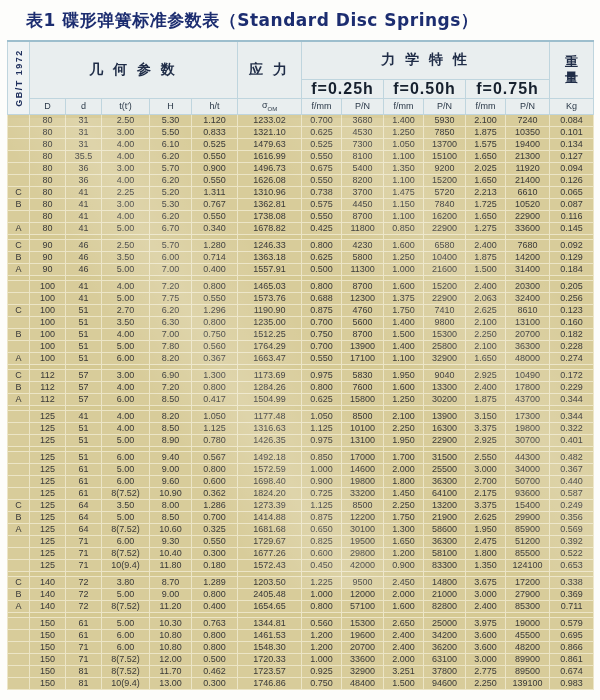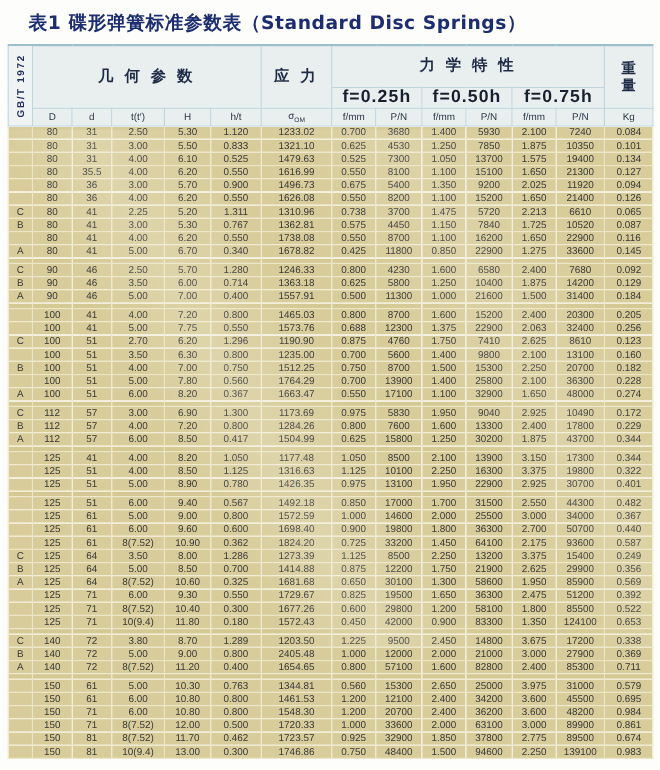--- a/index.html
+++ b/index.html
@@ -849,54 +849,54 @@
           <td>61</td>
           <td>5.00</td>
           <td>10.30</td>
           <td>0.763</td>
           <td>1344.81</td>
           <td>0.560</td>
           <td>15300</td>
           <td>2.650</td>
           <td>25000</td>
           <td>3.975</td>
-          <td>31000</td>
+          <td>19000</td>
           <td>0.579</td>
         </tr>
         <tr>
           <td class="lbl"></td>
           <td>150</td>
           <td>61</td>
           <td>6.00</td>
           <td>10.80</td>
           <td>0.800</td>
           <td>1461.53</td>
           <td>1.200</td>
-          <td>12100</td>
+          <td>19600</td>
           <td>2.400</td>
           <td>34200</td>
           <td>3.600</td>
           <td>45500</td>
           <td>0.695</td>
         </tr>
         <tr>
           <td class="lbl"></td>
           <td>150</td>
           <td>71</td>
           <td>6.00</td>
           <td>10.80</td>
           <td>0.800</td>
           <td>1548.30</td>
           <td>1.200</td>
           <td>20700</td>
           <td>2.400</td>
           <td>36200</td>
           <td>3.600</td>
           <td>48200</td>
-          <td>0.984</td>
+          <td>0.866</td>
         </tr>
         <tr>
           <td class="lbl"></td>
           <td>150</td>
           <td>71</td>
           <td>8(7.52)</td>
           <td>12.00</td>
           <td>0.500</td>
           <td>1720.33</td>
           <td>1.000</td>
@@ -910,21 +910,21 @@
         <tr>
           <td class="lbl"></td>
           <td>150</td>
           <td>81</td>
           <td>8(7.52)</td>
           <td>11.70</td>
           <td>0.462</td>
           <td>1723.57</td>
           <td>0.925</td>
           <td>32900</td>
-          <td>1.850</td>
+          <td>3.251</td>
           <td>37800</td>
           <td>2.775</td>
           <td>89500</td>
           <td>0.674</td>
         </tr>
         <tr>
           <td class="lbl"></td>
           <td>150</td>
           <td>81</td>
           <td>10(9.4)</td>

